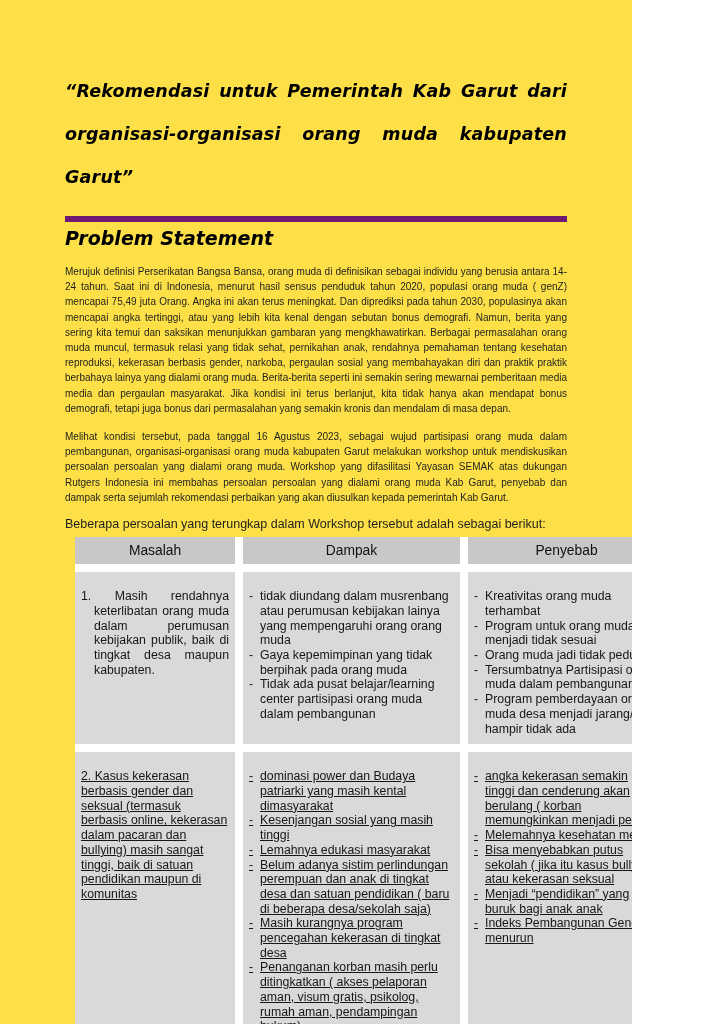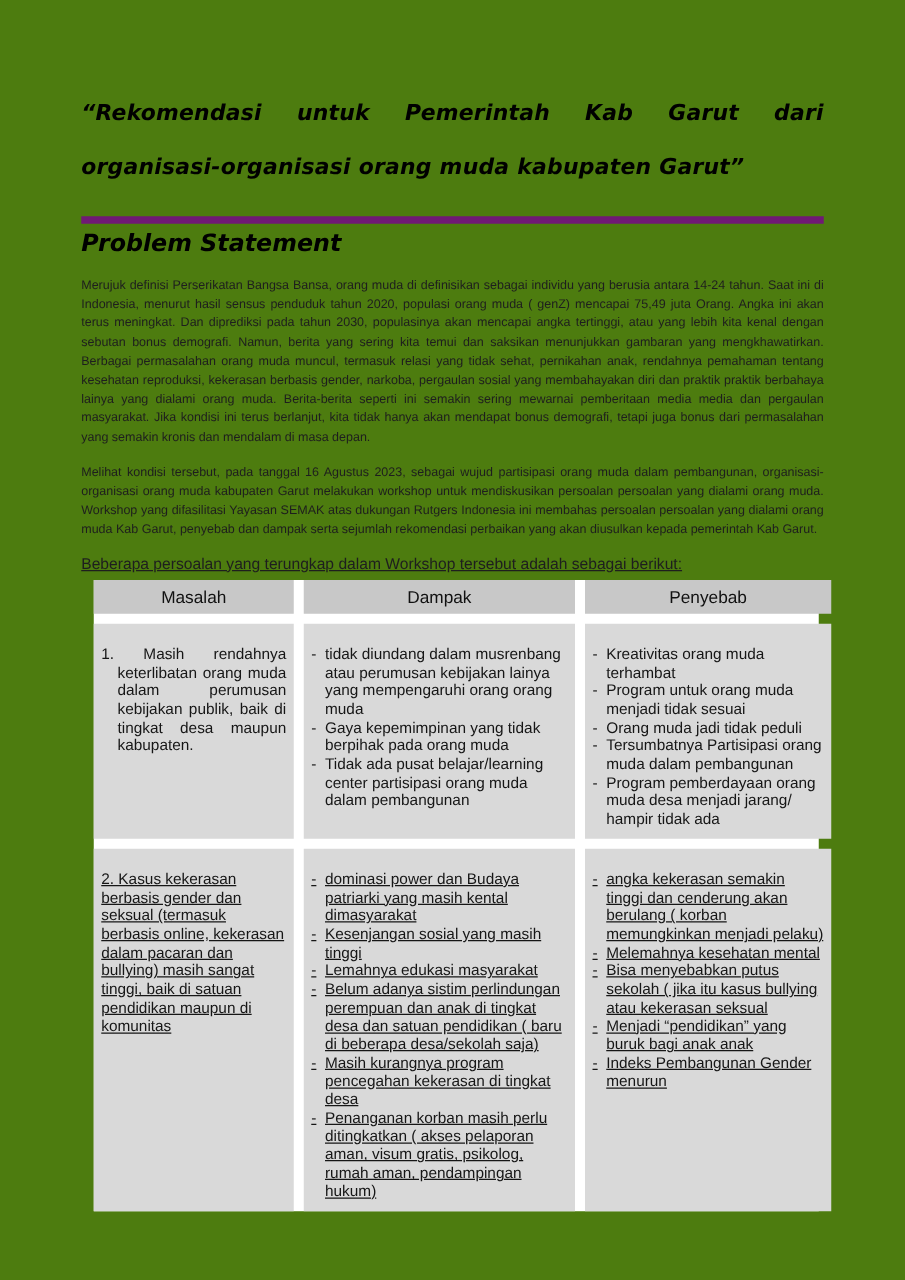--- a/index.html
+++ b/index.html
@@ -1,19 +1,19 @@
 <!DOCTYPE html>
 <html><head>
 <meta charset="utf-8">
 <style>
   html, body { margin: 0; padding: 0; background: #ffffff; }
   .page {
-    width: 724px;
+    width: 632px;
     height: 1024px;
-    background: #4d7c0f;
+    background: #fde047;
     box-sizing: border-box;
     padding: 70px 65px 0 65px;
     font-family: "Liberation Sans", sans-serif;
     color: #1e1e1e;
     overflow: hidden;
   }
   .doc-title {
     font-family: "DejaVu Sans", sans-serif;
     font-style: italic;
     font-weight: 700;
@@ -41,21 +41,20 @@
   p.body {
     font-size: 10px;
     line-height: 15.2px;
     text-align: justify;
     margin: 13px 0 0 0;
   }
   p.intro {
     font-size: 12.5px;
     line-height: 15.2px;
     margin: 12px 0 0 0;
-    text-decoration: underline;
   }
   .ptable {
     margin: 5px 0 0 10px;
     width: 580px;
     display: grid;
     grid-template-columns: 160px 217px 197px;
     gap: 8px;
     background: #ffffff;
   }
   .hcell {

